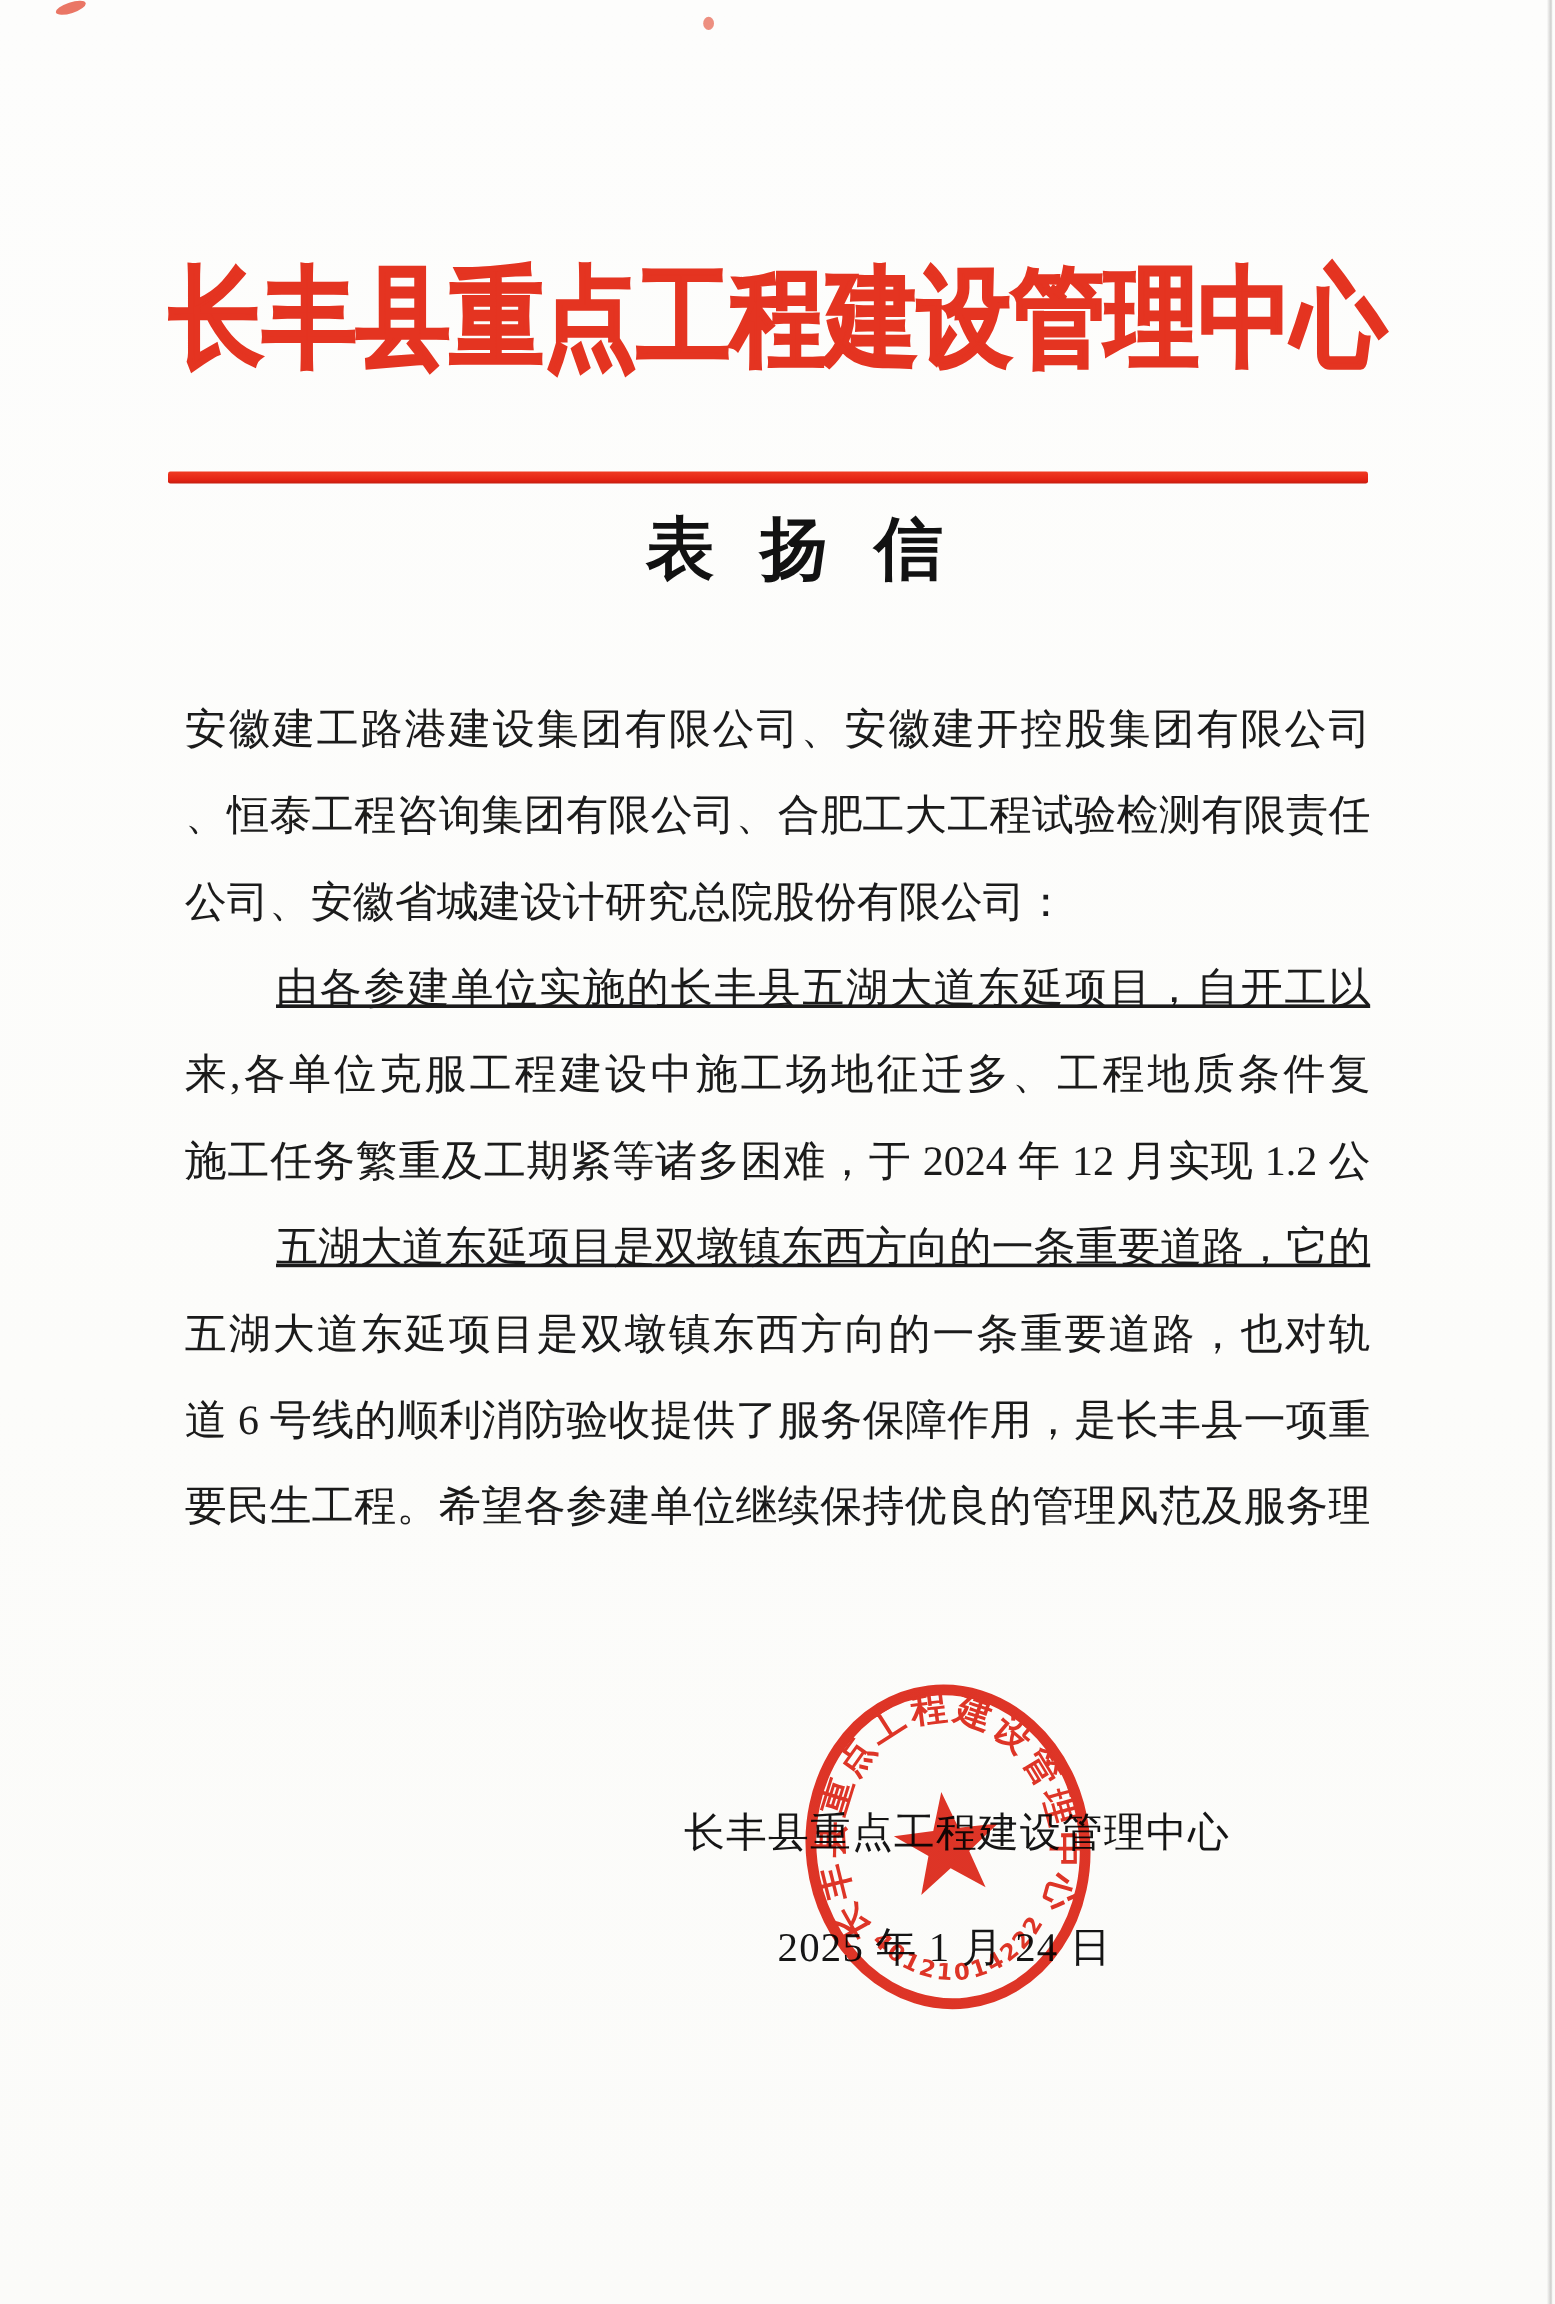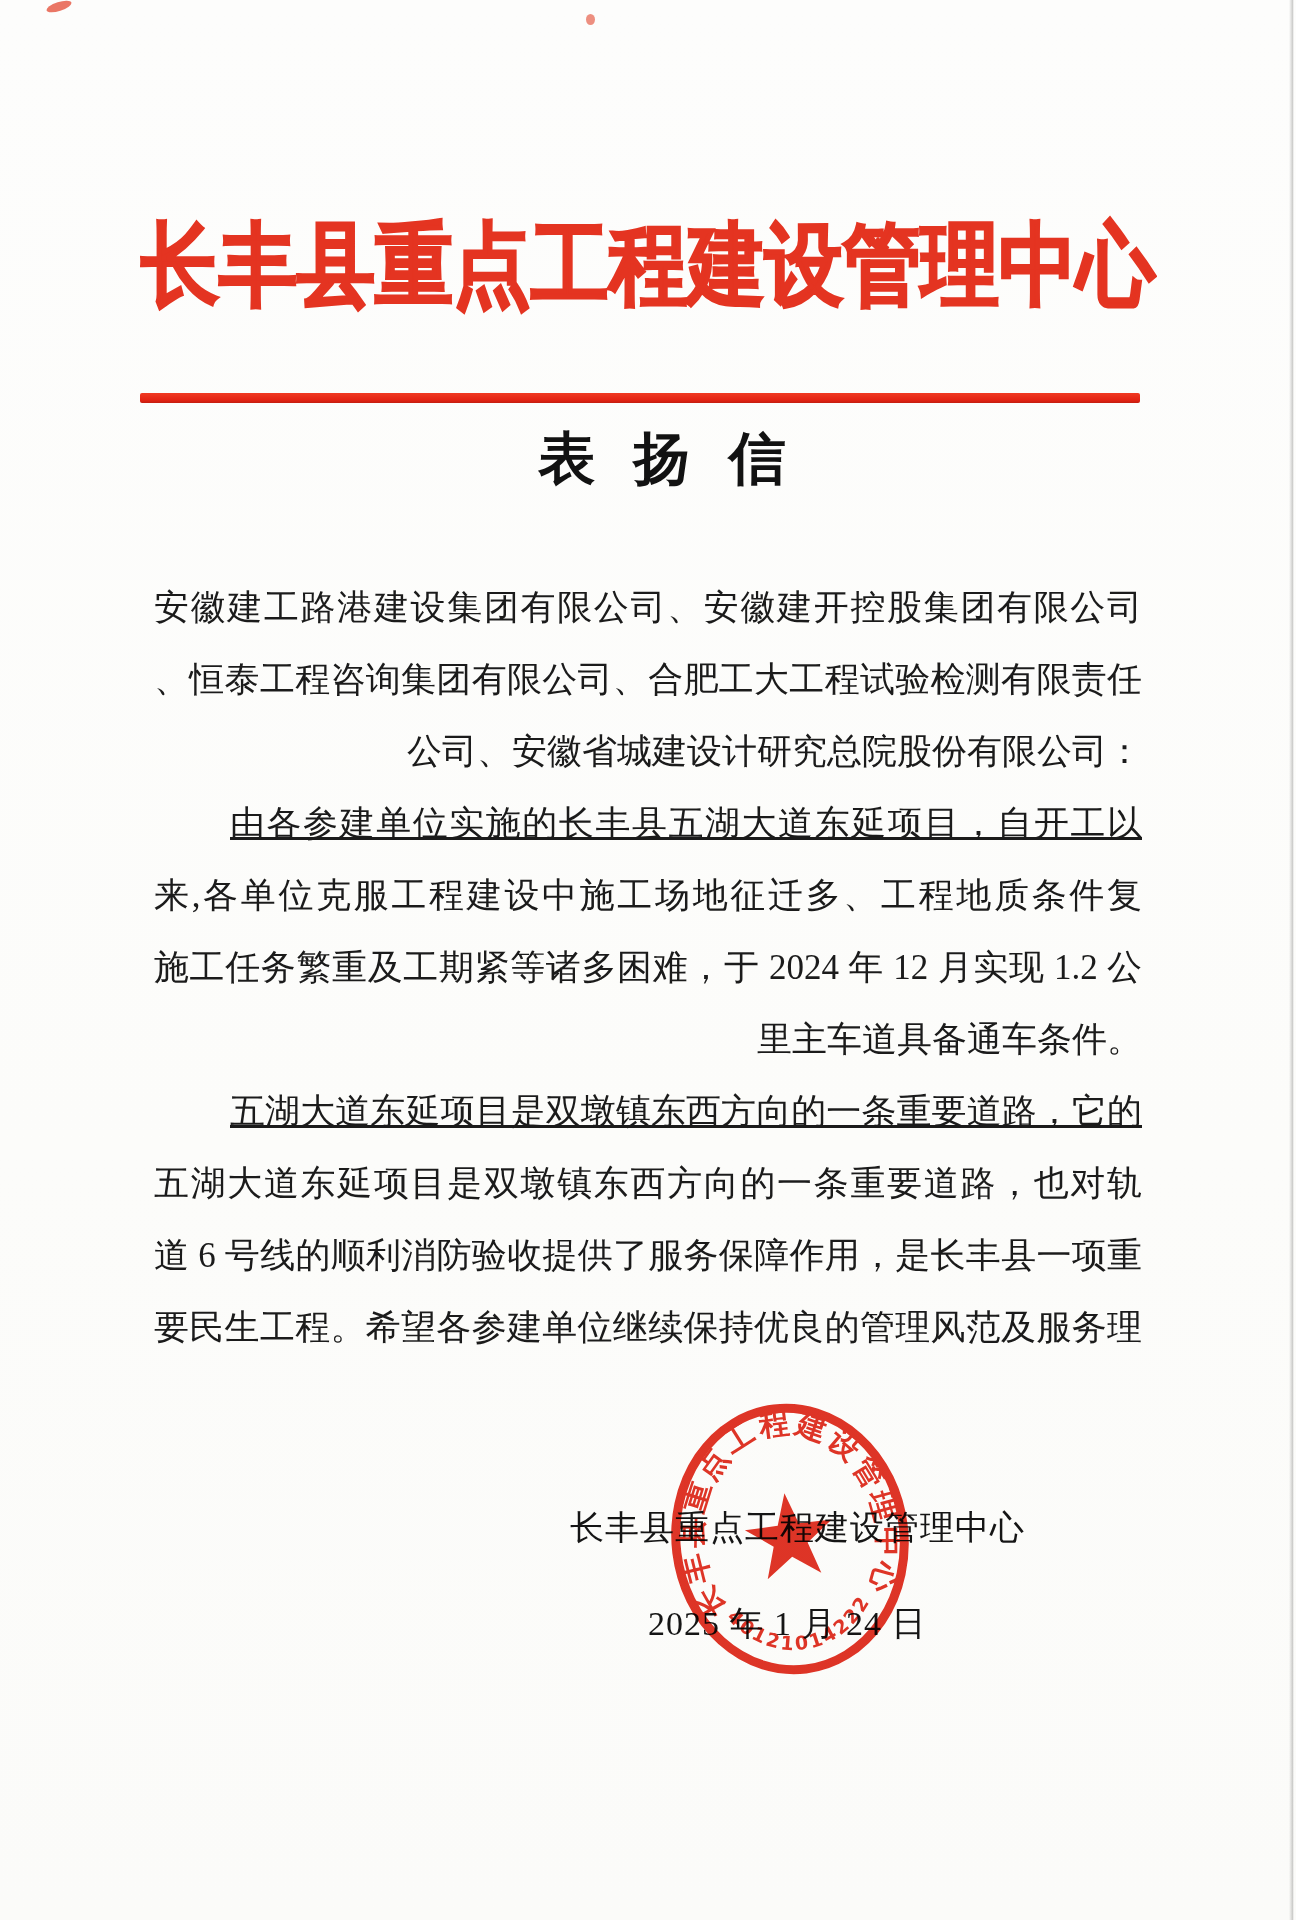--- a/index.html
+++ b/index.html
@@ -72,21 +72,20 @@
     left: 154px;
     top: 572px;
     width: 988px;
     font-size: 35px;
     color: #1b1b1b;
   }
   .body-text .line {
     height: 72px;
     line-height: 72px;
     white-space: nowrap;
-    text-align: right;
   }
   .body-text .line.full {
     text-align: justify;
     text-align-last: justify;
     white-space: normal;
     overflow: hidden;
   }
   .body-text .line.indent { padding-left: 76px; }
   .body-text .line.full.indent { padding-left: 0; text-indent: 76px; text-decoration: underline; }
 
@@ -142,21 +141,20 @@
 
   <div class="doc-title">表 扬 信</div>
 
   <div class="body-text">
     <div class="line full">安徽建工路港建设集团有限公司、安徽建开控股集团有限公司</div>
     <div class="line full">、恒泰工程咨询集团有限公司、合肥工大工程试验检测有限责任</div>
     <div class="line">公司、安徽省城建设计研究总院股份有限公司：</div>
     <div class="line full indent">由各参建单位实施的长丰县五湖大道东延项目，自开工以</div>
     <div class="line full">来,各单位克服工程建设中施工场地征迁多、工程地质条件复杂、</div>
     <div class="line full">施工任务繁重及工期紧等诸多困难，于 2024 年 12 月实现 1.2 公</div>
-    <div class="line">里主车道具备通车条件。</div>
     <div class="line full indent">五湖大道东延项目是双墩镇东西方向的一条重要道路，它的</div>
     <div class="line full">五湖大道东延项目是双墩镇东西方向的一条重要道路，也对轨</div>
     <div class="line full">道 6 号线的顺利消防验收提供了服务保障作用，是长丰县一项重</div>
     <div class="line full">要民生工程。希望各参建单位继续保持优良的管理风范及服务理</div>
   </div>
 
   <div class="signature">长丰县重点工程建设管理中心</div>
 
   <div class="sig-date">2025 年 1 月 24 日</div>
 

